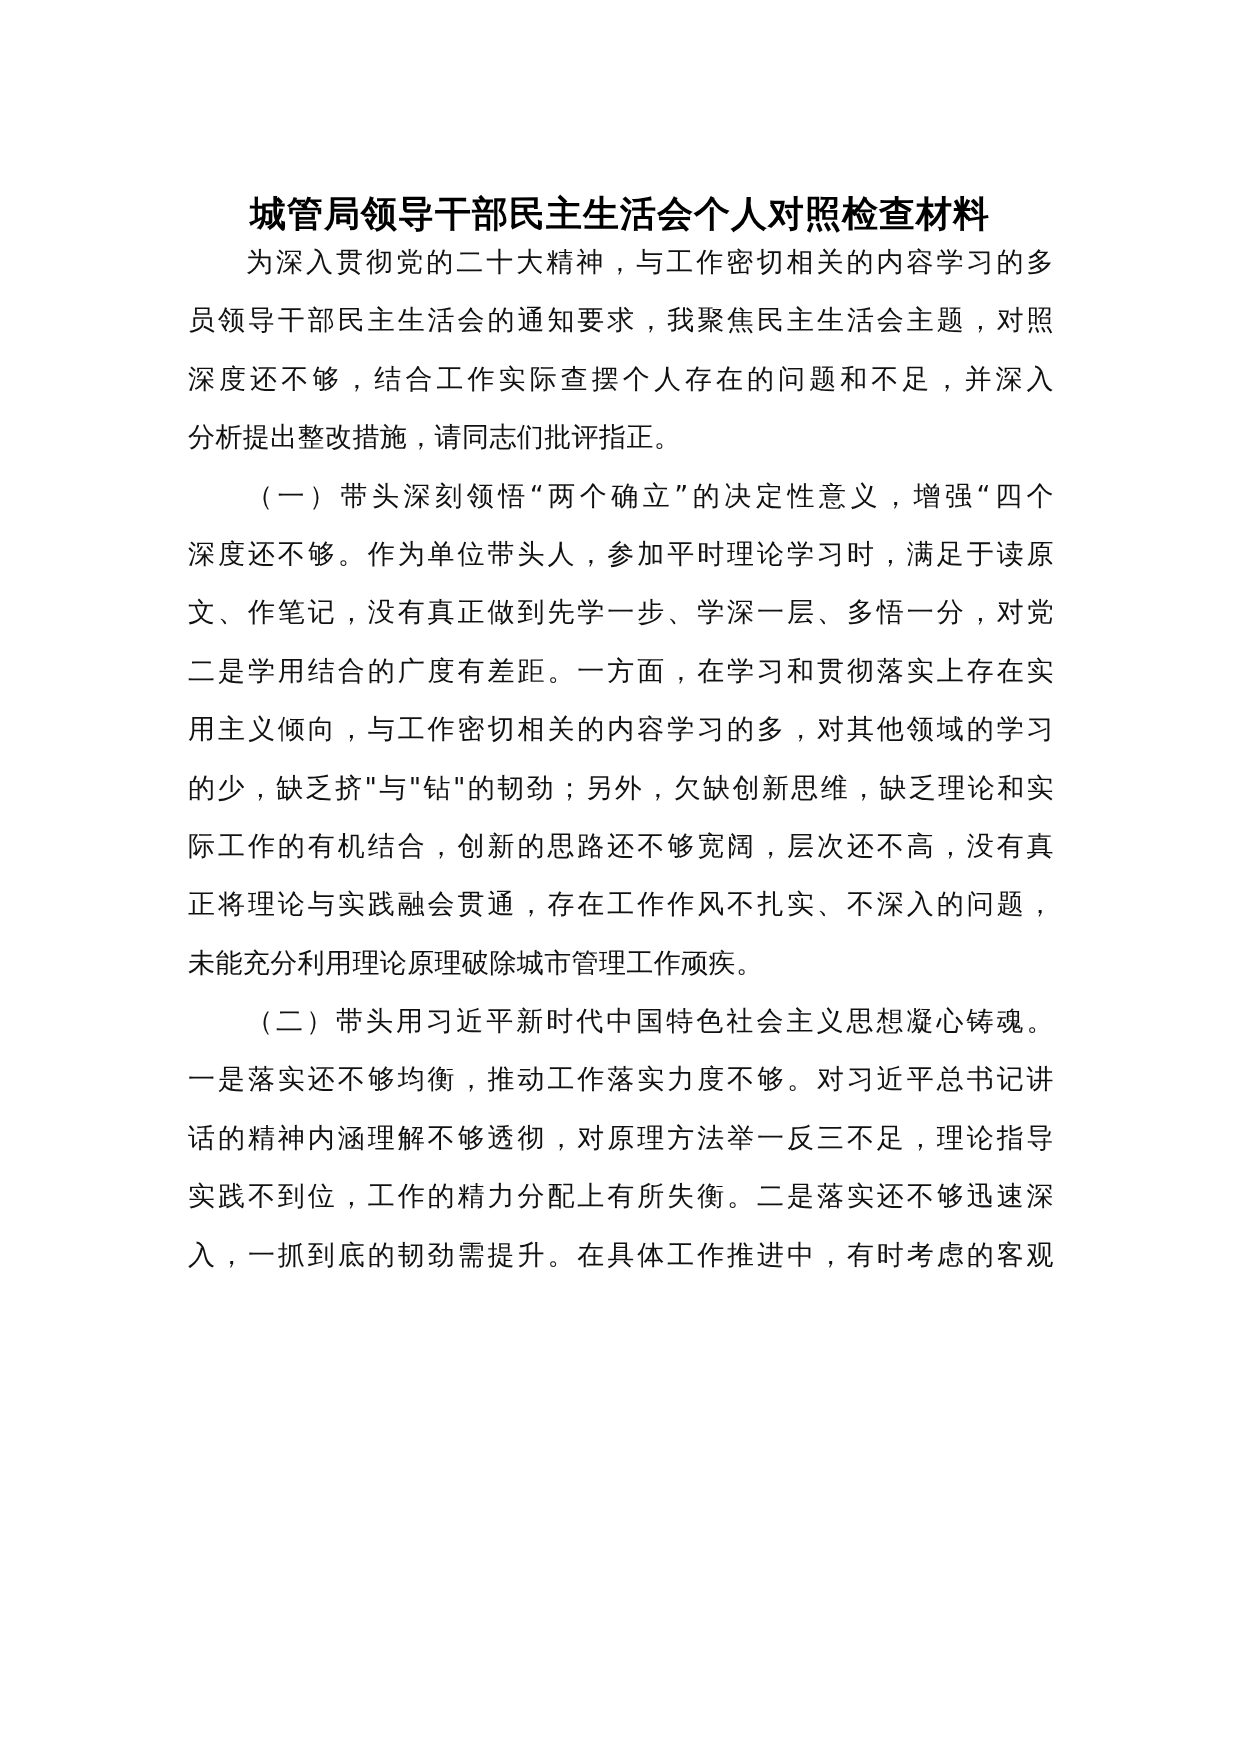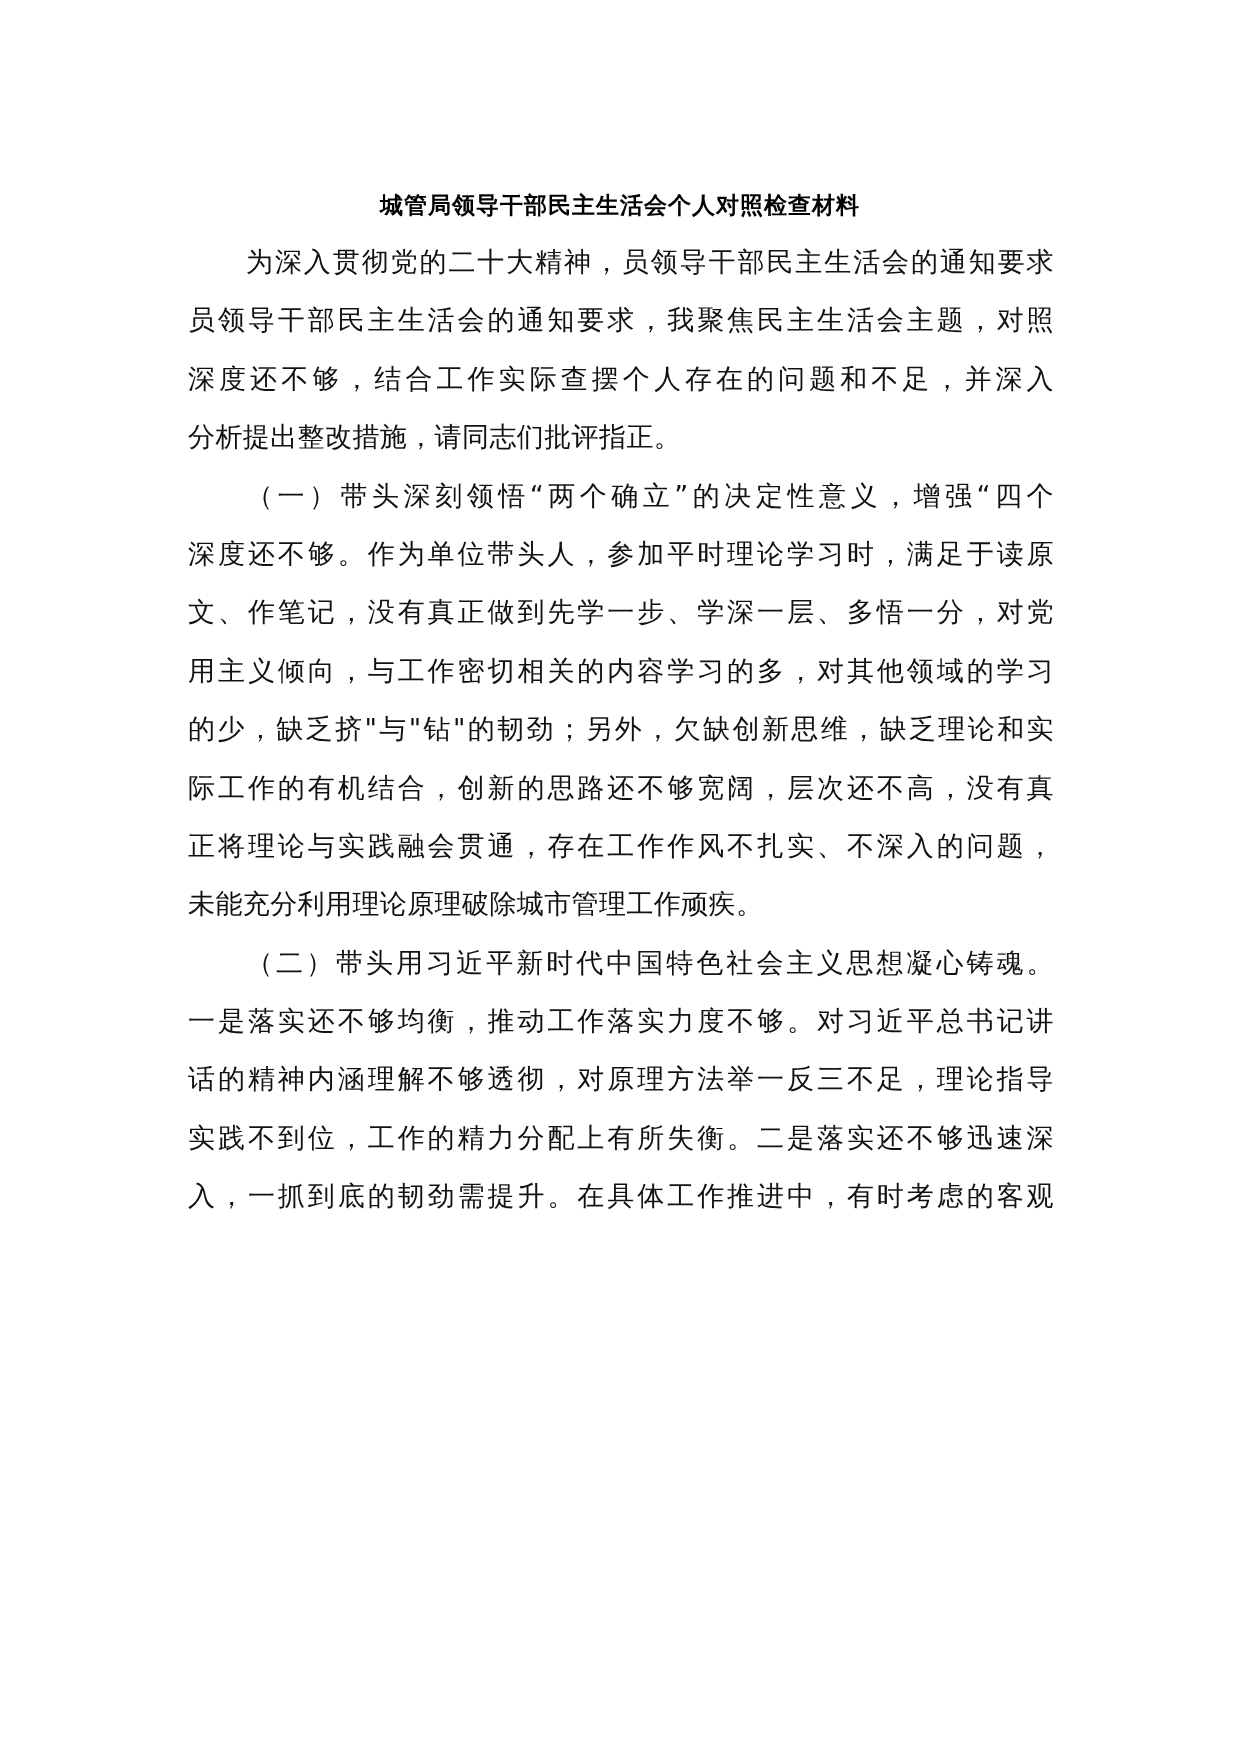--- a/index.html
+++ b/index.html
@@ -22,21 +22,21 @@
       width: 1240px;
       height: 1754px;
       background: #ffffff;
     }
     .title {
       position: absolute;
       left: 0;
       width: 1240px;
       top: 168px;
       text-align: center;
-      font-size: 23px;
+      font-size: 36px;
       font-weight: bold;
       line-height: 44px;
       letter-spacing: 1px;
       color: #000000;
     }
     .body-text {
       position: absolute;
       left: 188px;
       top: 233px;
       width: 866px;
@@ -58,27 +58,28 @@
       text-align-last: justify;
     }
   </style>
 </head>
 <body>
 
 <div class="page">
   <h1 class="title">城管局领导干部民主生活会个人对照检查材料</h1>
 
   <div class="body-text">
-    <span class="line indent justify">为深入贯彻党的二十大精神，员领导干部民主生活会的通知要求</span>
+    <span class="line indent justify">为深入贯彻党的二十大精神，与工作密切相关的内容学习的多</span>
     <span class="line justify">员领导干部民主生活会的通知要求，我聚焦民主生活会主题，对照</span>
     <span class="line justify">深度还不够，结合工作实际查摆个人存在的问题和不足，并深入</span>
     <span class="line">分析提出整改措施，请同志们批评指正。</span>
     <span class="line indent justify">（一）带头深刻领悟“两个确立”的决定性意义，增强“四个</span>
     <span class="line justify">深度还不够。作为单位带头人，参加平时理论学习时，满足于读原</span>
     <span class="line justify">文、作笔记，没有真正做到先学一步、学深一层、多悟一分，对党</span>
+    <span class="line justify">二是学用结合的广度有差距。一方面，在学习和贯彻落实上存在实</span>
     <span class="line justify">用主义倾向，与工作密切相关的内容学习的多，对其他领域的学习</span>
     <span class="line justify">的少，缺乏挤"与"钻"的韧劲；另外，欠缺创新思维，缺乏理论和实</span>
     <span class="line justify">际工作的有机结合，创新的思路还不够宽阔，层次还不高，没有真</span>
     <span class="line justify">正将理论与实践融会贯通，存在工作作风不扎实、不深入的问题，</span>
     <span class="line">未能充分利用理论原理破除城市管理工作顽疾。</span>
     <span class="line indent justify">（二）带头用习近平新时代中国特色社会主义思想凝心铸魂。</span>
     <span class="line justify">一是落实还不够均衡，推动工作落实力度不够。对习近平总书记讲</span>
     <span class="line justify">话的精神内涵理解不够透彻，对原理方法举一反三不足，理论指导</span>
     <span class="line justify">实践不到位，工作的精力分配上有所失衡。二是落实还不够迅速深</span>
     <span class="line justify">入，一抓到底的韧劲需提升。在具体工作推进中，有时考虑的客观</span>

